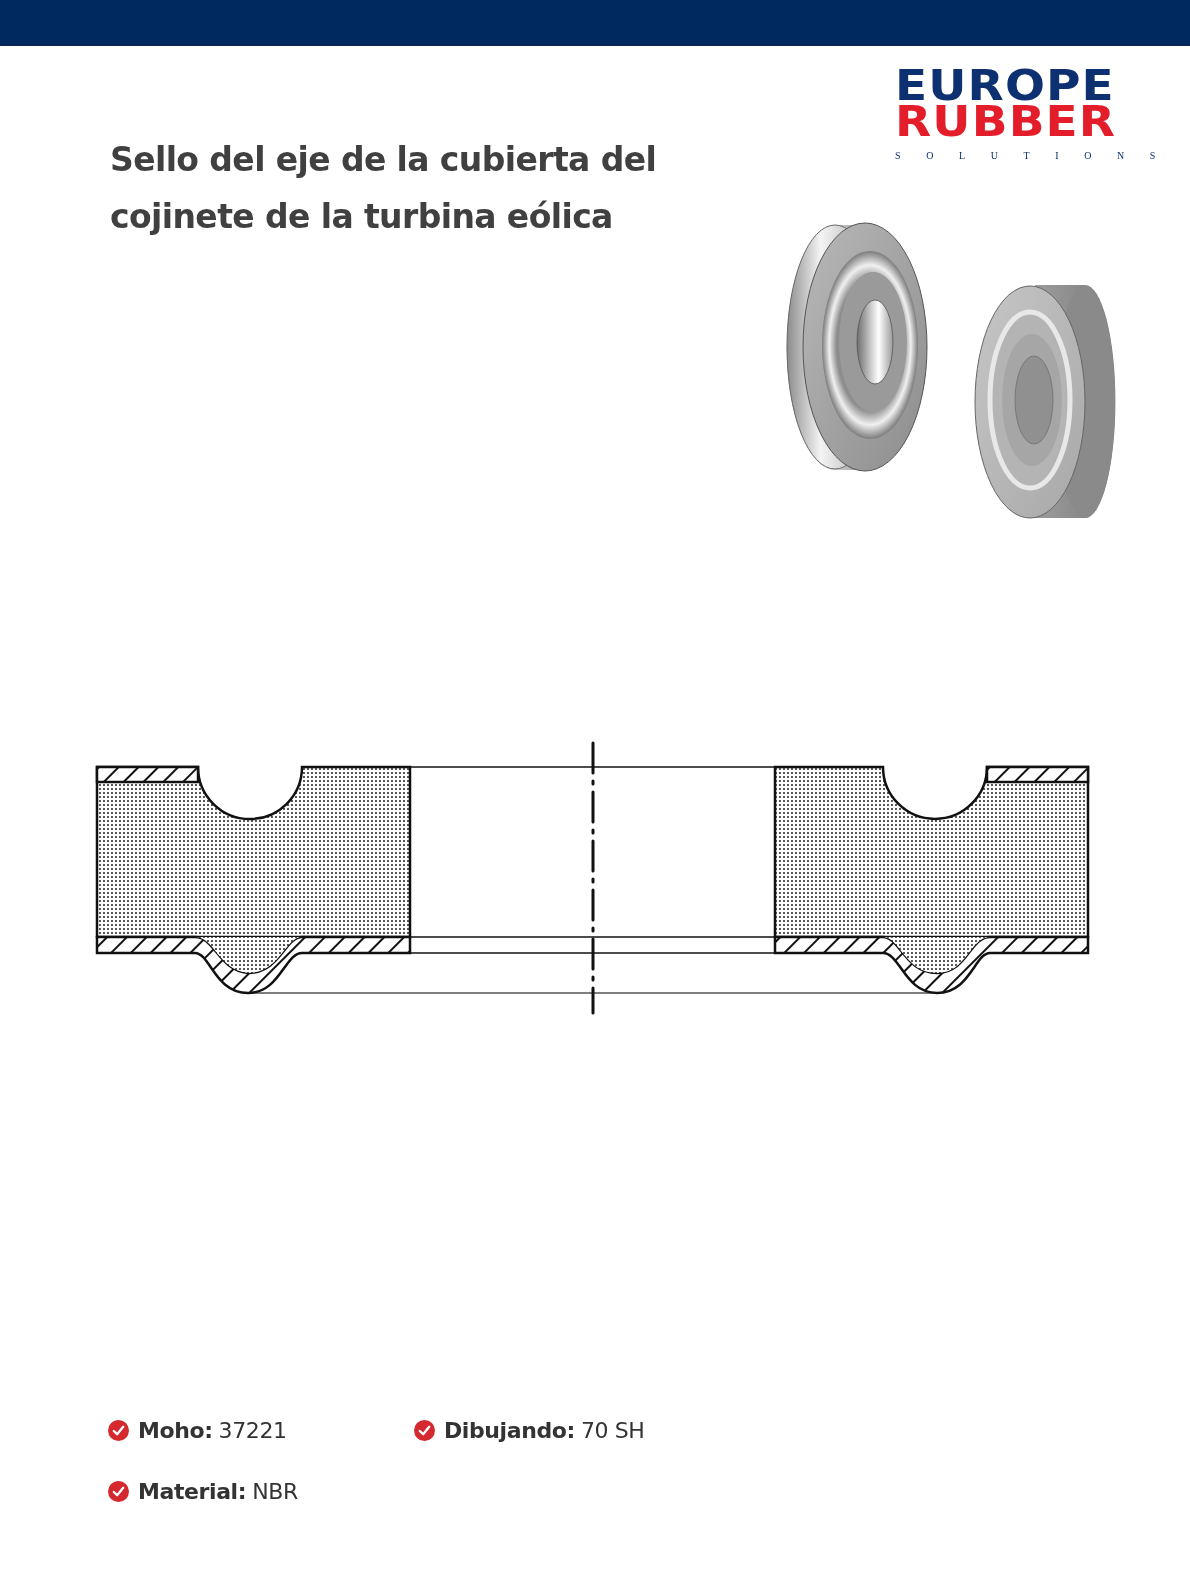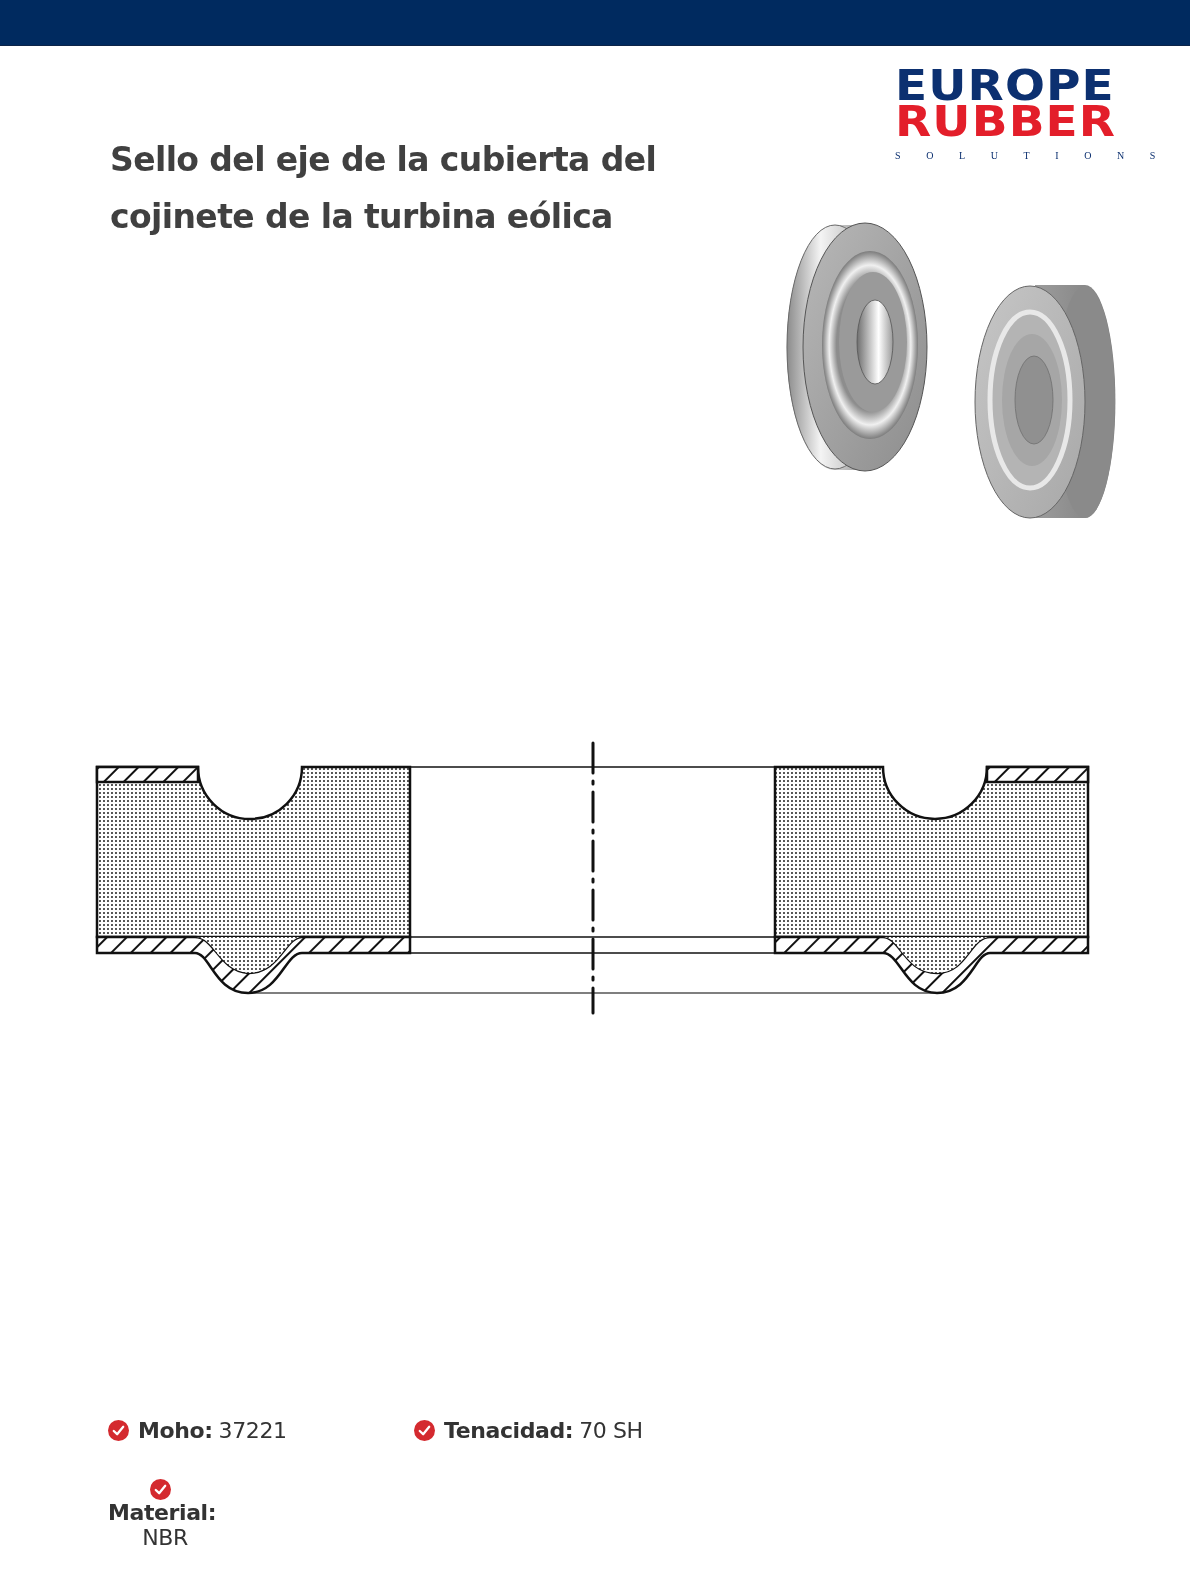--- a/index.html
+++ b/index.html
@@ -139,24 +139,24 @@
         <path d="M5.5 10.5 L8.7 13.5 L14.5 6.5" fill="none" stroke="#fff" stroke-width="2.2" stroke-linecap="round" stroke-linejoin="round"></path>
       </svg>
     <span class="label">Moho:</span>
     <span class="value">37221</span>
   </div>
   <div class="spec" style="left:306px; top:5px;">
     <svg class="check" viewBox="0 0 20 20">
         <circle cx="10" cy="10" r="10" fill="#d42a2f"></circle>
         <path d="M5.5 10.5 L8.7 13.5 L14.5 6.5" fill="none" stroke="#fff" stroke-width="2.2" stroke-linecap="round" stroke-linejoin="round"></path>
       </svg>
-    <span class="label">Tenacidad:</span>
+    <span class="label">Dibujando:</span>
     <span class="value">70 SH</span>
   </div>
-  <div class="spec" style="left:0; top:66px;flex-direction:column;">
+  <div class="spec" style="left:0; top:66px;">
     <svg class="check" viewBox="0 0 20 20">
         <circle cx="10" cy="10" r="10" fill="#d42a2f"></circle>
         <path d="M5.5 10.5 L8.7 13.5 L14.5 6.5" fill="none" stroke="#fff" stroke-width="2.2" stroke-linecap="round" stroke-linejoin="round"></path>
       </svg>
     <span class="label">Material:</span>
     <span class="value">NBR</span>
   </div>
 </div>
 
 </body></html>

